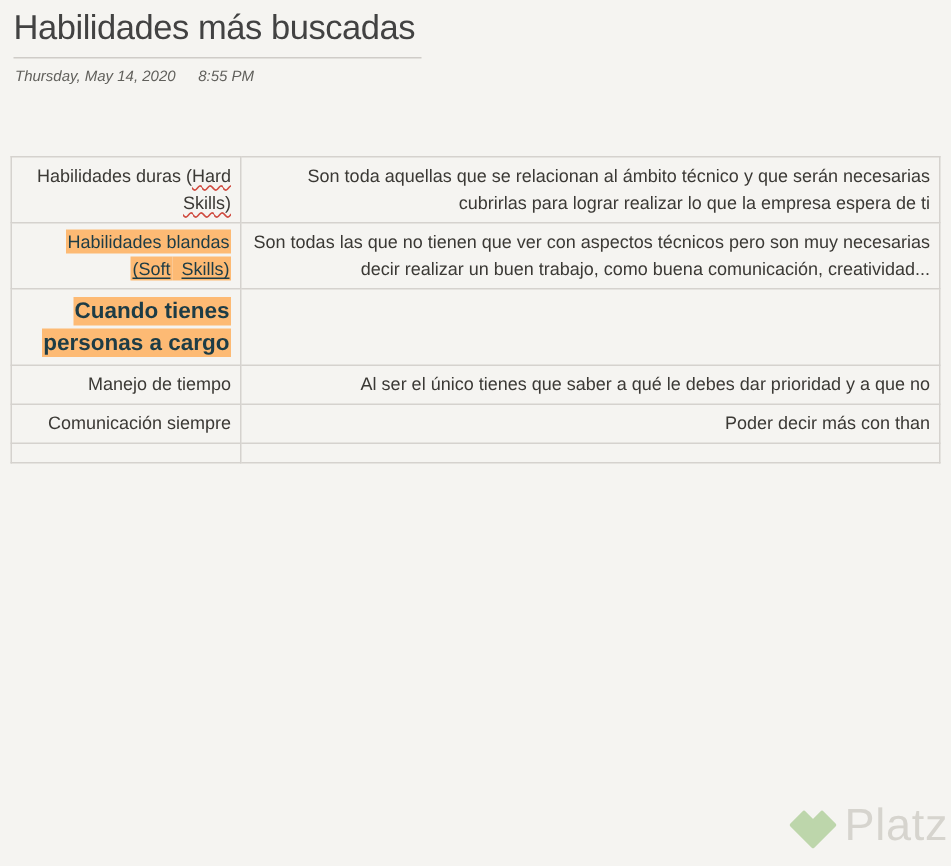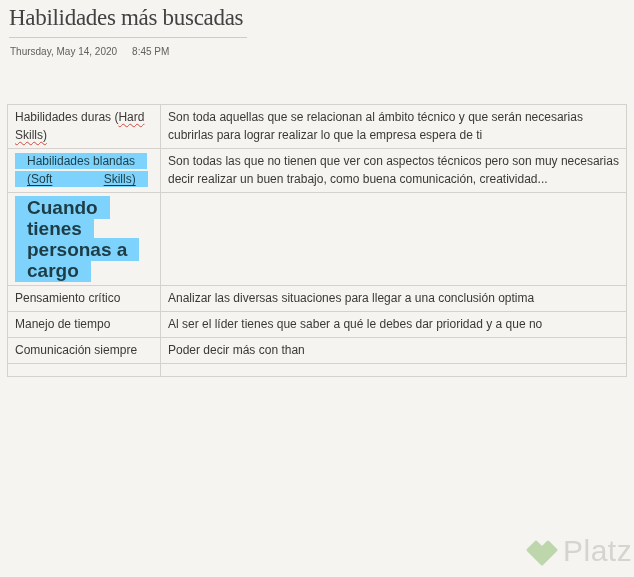--- a/index.html
+++ b/index.html
@@ -16,60 +16,60 @@
   .title-wrap { position: absolute; left: 9px; top: 5px; z-index: 2; }
   .page-title {
     display: inline-block;
     margin: 0;
     font-size: 23px;
     font-weight: 400;
     letter-spacing: -0.3px;
     color: #424242;
     padding: 0 4px 6px 0;
     border-bottom: 1px solid #cfccc8;
-    font-family: Liberation Serif, serif;
   }
   .date-line {
     position: absolute; left: 10px; top: 46px; z-index: 2;
     font-size: 10px; color: #61605c;
-    display: flex; gap: 15px;
+    display: flex; gap: 15px; font-style: italic;
   }
 
   
   table.skills {
     position: absolute; left: 7px; top: 104px; z-index: 1;
     width: 619px;
     border-collapse: collapse;
     table-layout: fixed;
   }
   table.skills col.c1 { width: 153px; }
   table.skills col.c2 { width: 466px; }
   table.skills td {
     border: 1px solid #d5d2ce;
     vertical-align: top;
     padding: 3px 6px 4px 7px;
     font-size: 12px;
     line-height: 18px;
     color: #3b3935;
     background: transparent;
     overflow: hidden;
+    text-align: right;
   }
   tr.row-heading td.term {
-    font-size: 19px;
+    font-size: 15px;
     font-weight: 700;
     line-height: 21px;
     padding-top: 4px;
   }
   tr.row-empty td { height: 12px; padding: 0; }
 
   
   .seg-highlight {
-    background: #7dd3fc;
+    background: #fdba74;
     color: #1d3c46;
-    padding: 1px 12px;
+    padding: 1px 1px;
     box-decoration-break: clone;
     -webkit-box-decoration-break: clone;
   }
   .seg-misspelling {
     text-decoration-line: underline;
     text-decoration-style: wavy;
     text-decoration-color: #cf4a3f;
     text-decoration-thickness: 1px;
     text-underline-offset: 2px;
     text-decoration-skip-ink: none;
@@ -98,21 +98,21 @@
   }
 </style>
 </head>
 <body>
 
 <div class="title-wrap">
   <h1 class="page-title">Habilidades más buscadas</h1>
 </div>
 <div class="date-line">
   <span>Thursday, May 14, 2020</span>
-  <span>8:45 PM</span>
+  <span>8:55 PM</span>
 </div>
 
 <div class="watermark">
   <span style="display:inline-flex;">
     <svg width="36" height="34" viewBox="0 0 36 34" aria-hidden="true">
       <path d="M18 30 L4 16 L12 8 L18 14 L24 8 L32 16 Z" fill="#bdd6ab" stroke="#bdd6ab" stroke-width="3" stroke-linejoin="round"></path>
     </svg>
   </span>
   <span class="brand-text">Platzi</span>
 </div>
@@ -129,26 +129,22 @@
       </tr>
       <tr class="row-normal">
         <td class="term"><span class="seg-highlight">Habilidades blandas </span><span class="seg-highlight seg-misspelling-light">(Soft</span><span class="seg-highlight"> </span><span class="seg-highlight seg-misspelling-light">Skills)</span></td>
         <td class="definition">Son todas las que no tienen que ver con aspectos técnicos pero son muy necesarias decir realizar un buen trabajo,  como buena comunicación, creatividad...</td>
       </tr>
       <tr class="row-heading">
         <td class="term"><span class="seg-highlight">Cuando tienes personas a cargo</span></td>
         <td class="definition"></td>
       </tr>
       <tr class="row-normal">
-        <td class="term"><span>Pensamiento crítico</span></td>
-        <td class="definition">Analizar las diversas situaciones para llegar a una conclusión optima</td>
-      </tr>
-      <tr class="row-normal">
         <td class="term"><span>Manejo de tiempo</span></td>
-        <td class="definition">Al ser el líder tienes que saber a qué le debes dar prioridad y a que no</td>
+        <td class="definition">Al ser el único tienes que saber a qué le debes dar prioridad y a que no</td>
       </tr>
       <tr class="row-normal">
         <td class="term"><span>Comunicación siempre</span></td>
         <td class="definition">Poder decir más con than</td>
       </tr>
       <tr class="row-empty">
         <td class="term"></td>
         <td class="definition"></td>
       </tr>
     </tbody>

